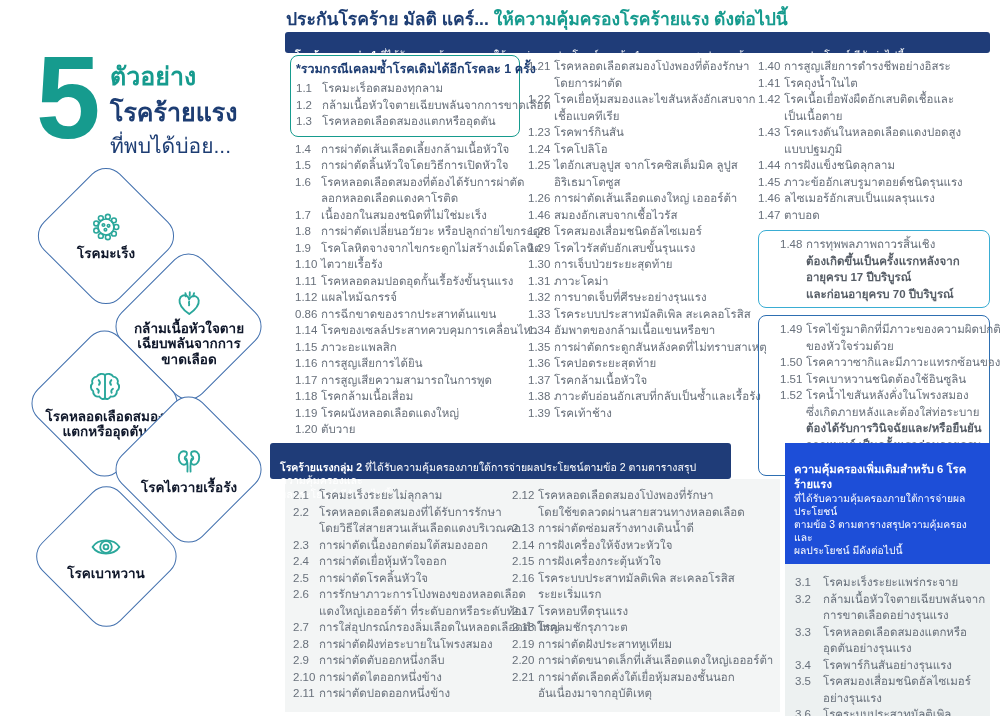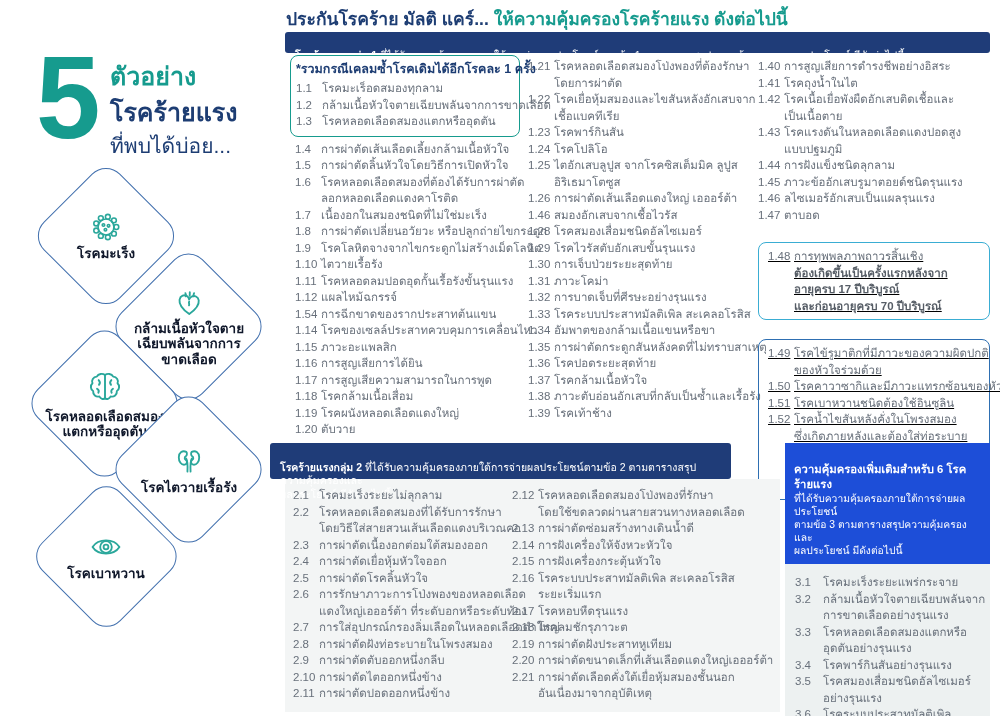--- a/index.html
+++ b/index.html
@@ -47,21 +47,21 @@
   .g1c1 { position:absolute; left:290px; top:55px; width:230px; }
   .g1c2 { position:absolute; left:528px; top:58px; width:228px; }
   .g1c3 { position:absolute; left:758px; top:58px; width:232px; }
   .g2c1 { position:absolute; left:293px; top:487px; width:218px; }
   .g2c2 { position:absolute; left:512px; top:487px; width:268px; }
 
   .claim-box { border:1.5px solid #169b8e; border-radius:8px; padding:4px 6px 6px 5px; margin-bottom:4px; }
   .claim-title { color:#1d3d73; font-weight:700; font-size:12.5px; line-height:18px; margin-bottom:2px; white-space:pre; }
   .g1c1 .plain-list { padding-left:5px; }
 
-  .hbox { border-radius:8px; padding:5px 9px; margin-top:19px; width:100%;text-decoration:underline; }
+  .hbox { border-radius:8px; padding:5px 21px; margin-top:7px; width:100%; }
   .hbox-cyan { border:1.5px solid #3aadd3; }
   .hbox-blue { border:1.5px solid #2e6fb2; }
 
   .g2bg { position:absolute; left:285px; top:479px; width:495px; height:233px; background:#f3f5f5; }
 
   
   .side-panel { position:absolute; left:785px; top:443px; width:205px; }
   .side-head { background:#1d4ed8; color:#fff; padding:6px 9px 7px; font-size:10.3px; line-height:13px; white-space:pre-line; }
   .side-head-bold { display:block; font-weight:700; font-size:11.3px; line-height:15px; }
   .side-body { background:#edf1f1; padding:10px 6px 14px 10px; min-height:190px; }
@@ -239,21 +239,21 @@
           <span class="no">1.11</span>
           <span class="txt"><span>โรคหลอดลมปอดอุดกั้นเรื้อรังขั้นรุนแรง</span><span class="bold-note"></span></span>
         </div>
 
         <div class="item">
           <span class="no">1.12</span>
           <span class="txt"><span>แผลไหม้ฉกรรจ์</span><span class="bold-note"></span></span>
         </div>
 
         <div class="item">
-          <span class="no">1.54</span>
+          <span class="no">0.86</span>
           <span class="txt"><span>การฉีกขาดของรากประสาทต้นแขน</span><span class="bold-note"></span></span>
         </div>
 
         <div class="item">
           <span class="no">1.14</span>
           <span class="txt"><span>โรคของเซลล์ประสาทควบคุมการเคลื่อนไหว</span><span class="bold-note"></span></span>
         </div>
 
         <div class="item">
           <span class="no">1.15</span>

